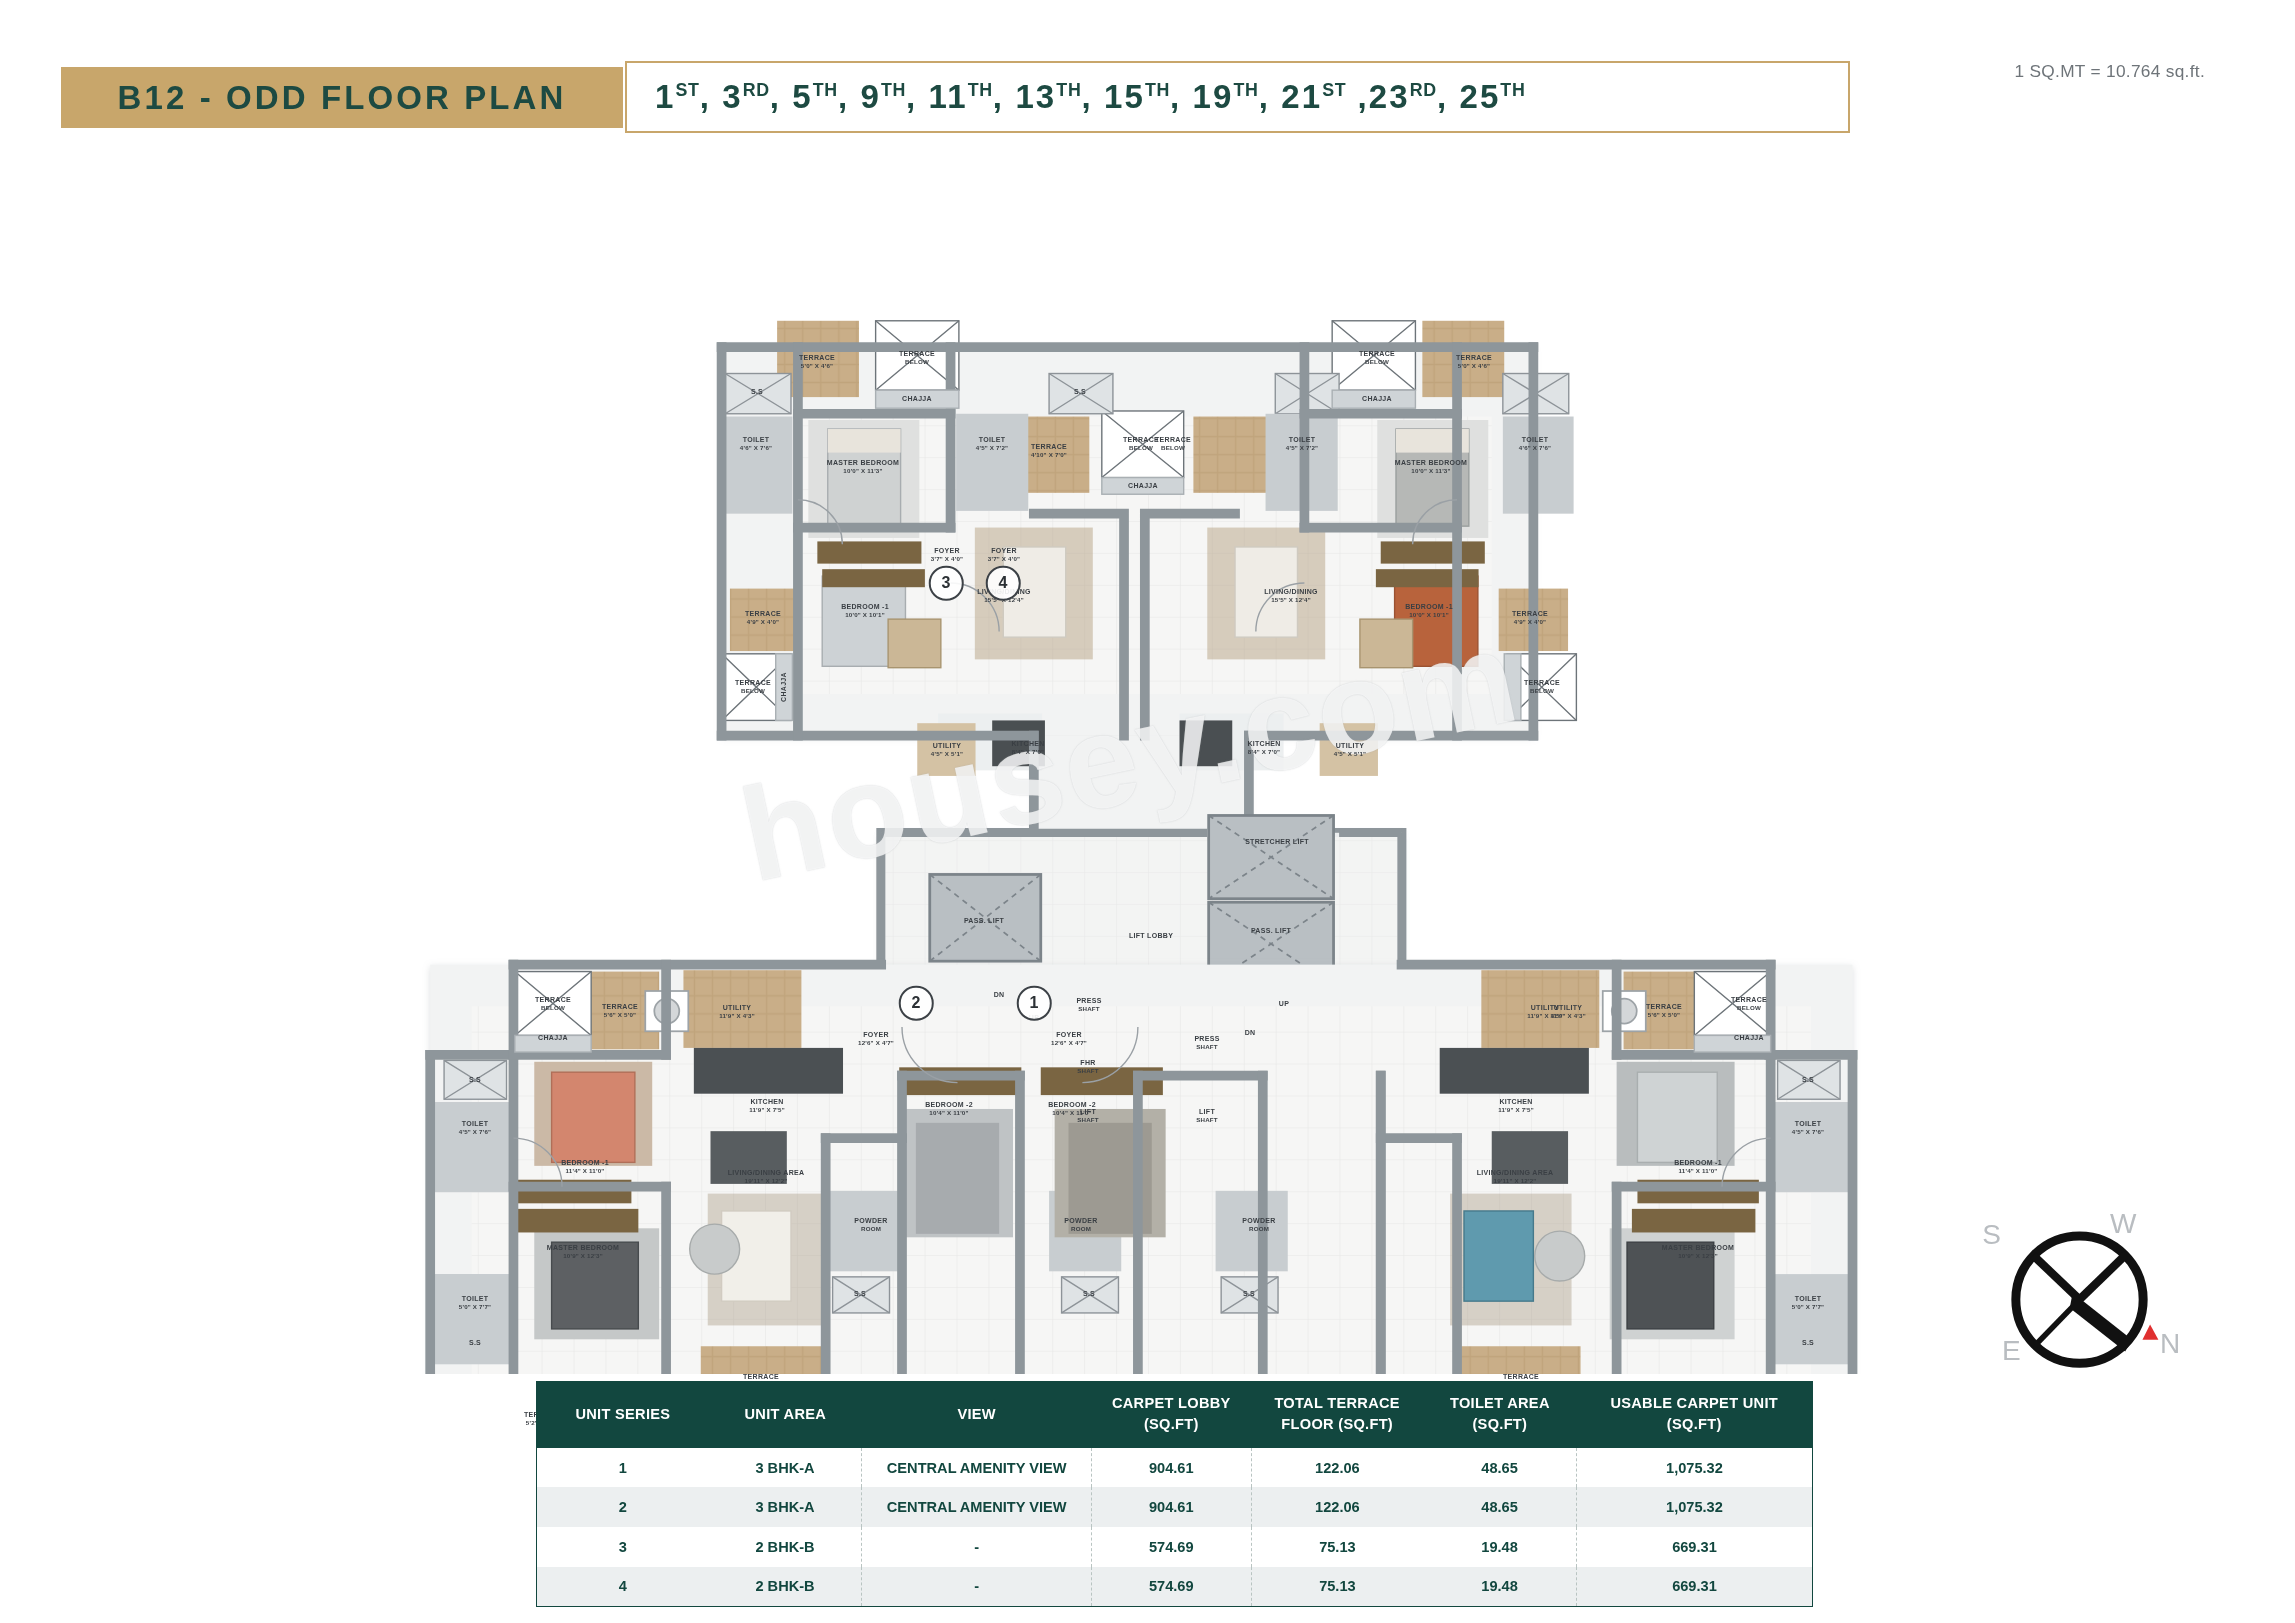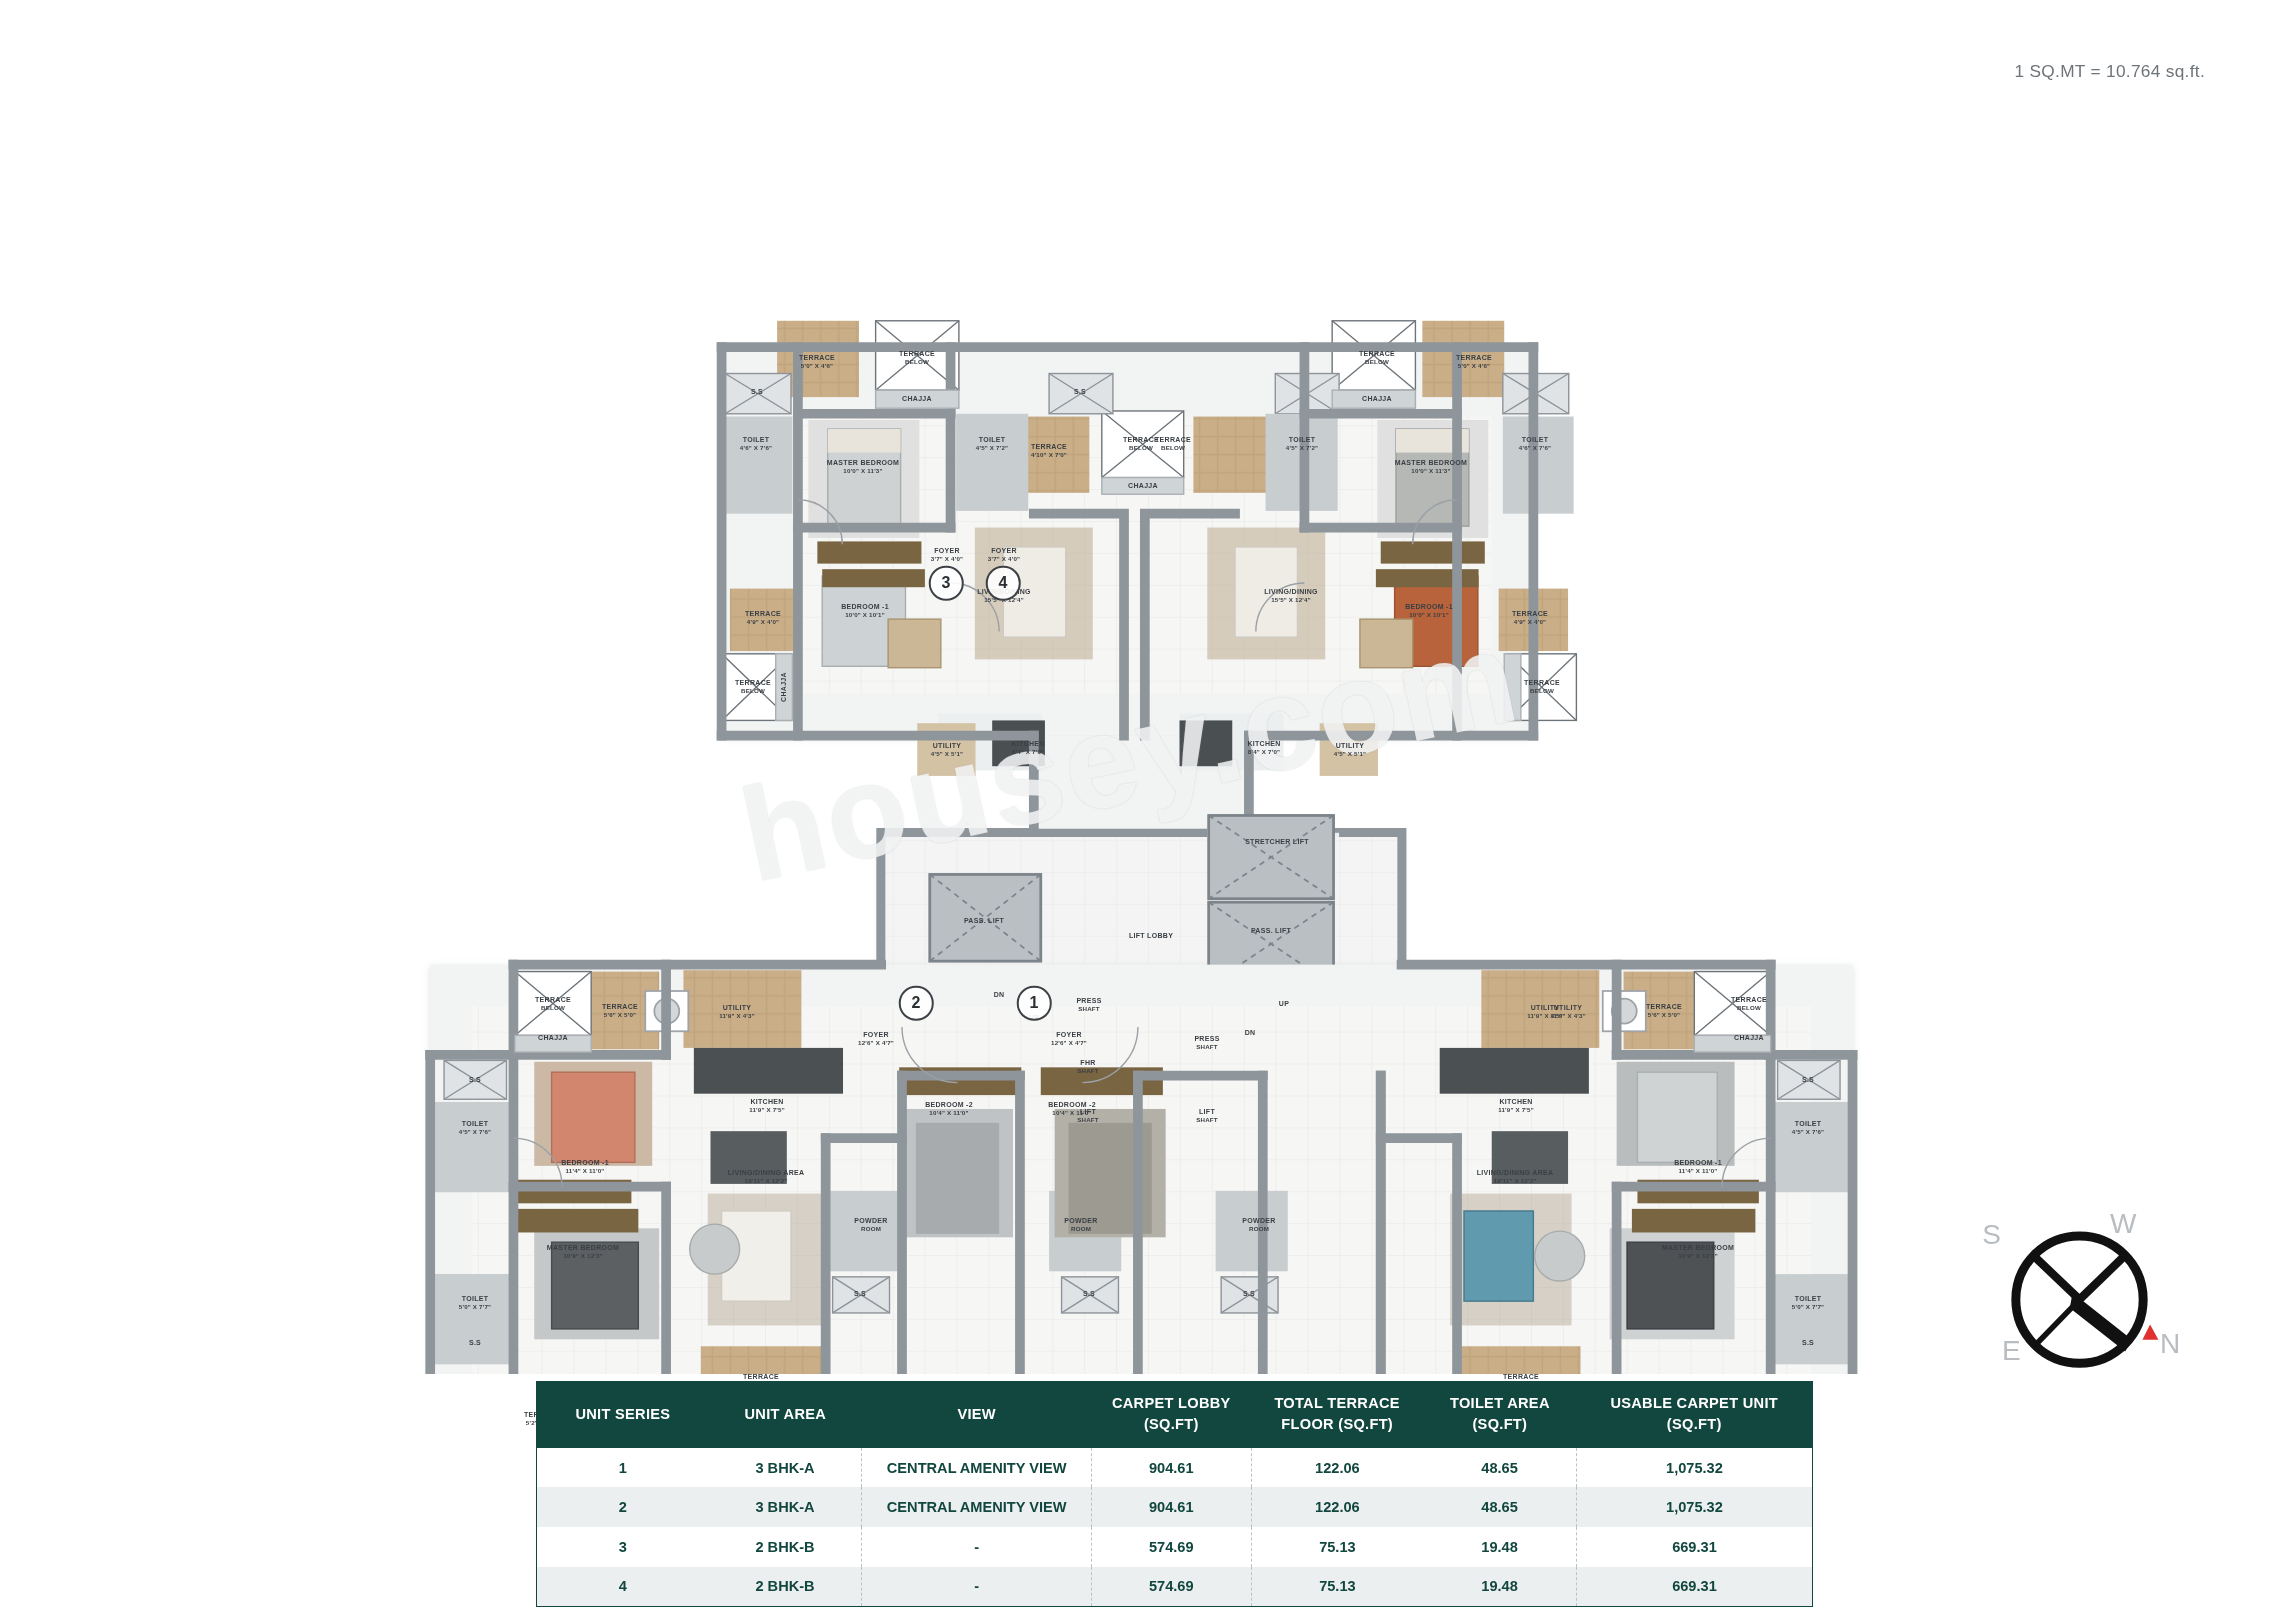--- a/index.html
+++ b/index.html
@@ -73,20 +73,26 @@
   tbody td:last-child{border-right:none;}
   tbody td.nodash{border-right:none;}
   tbody tr:nth-child(even){background:#eceff0;}
   tbody tr:nth-child(odd){background:#ffffff;}
   #table-wrap table{border:1.4px solid #12473f;}
 </style>
 </head>
 <body>
 
 <div id="header">
+  <div id="title-chip">
+    <span class="txt">B12 - ODD FLOOR PLAN</span>
+  </div>
+  <div id="floors-chip">
+    <span class="txt">1<sup>ST</sup>, 3<sup>RD</sup>, 5<sup>TH</sup>, 9<sup>TH</sup>, 11<sup>TH</sup>, 13<sup>TH</sup>, 15<sup>TH</sup>, 19<sup>TH</sup>, 21<sup>ST</sup> ,23<sup>RD</sup>, 25<sup>TH</sup></span>
+  </div>
   <div id="unit-note">1 SQ.MT = 10.764 sq.ft.</div>
 </div>
 
 <div id="plan">
 
   <svg id="plan-svg" viewBox="0 0 2760 1780">
     <defs>
       <pattern id="tile" width="46" height="46" patternUnits="userSpaceOnUse">
         <rect width="46" height="46" fill="#f6f6f5"></rect>
         <path d="M46 0 L46 46 M0 46 L46 46" stroke="#e6e7e6" stroke-width="1.6"></path>

